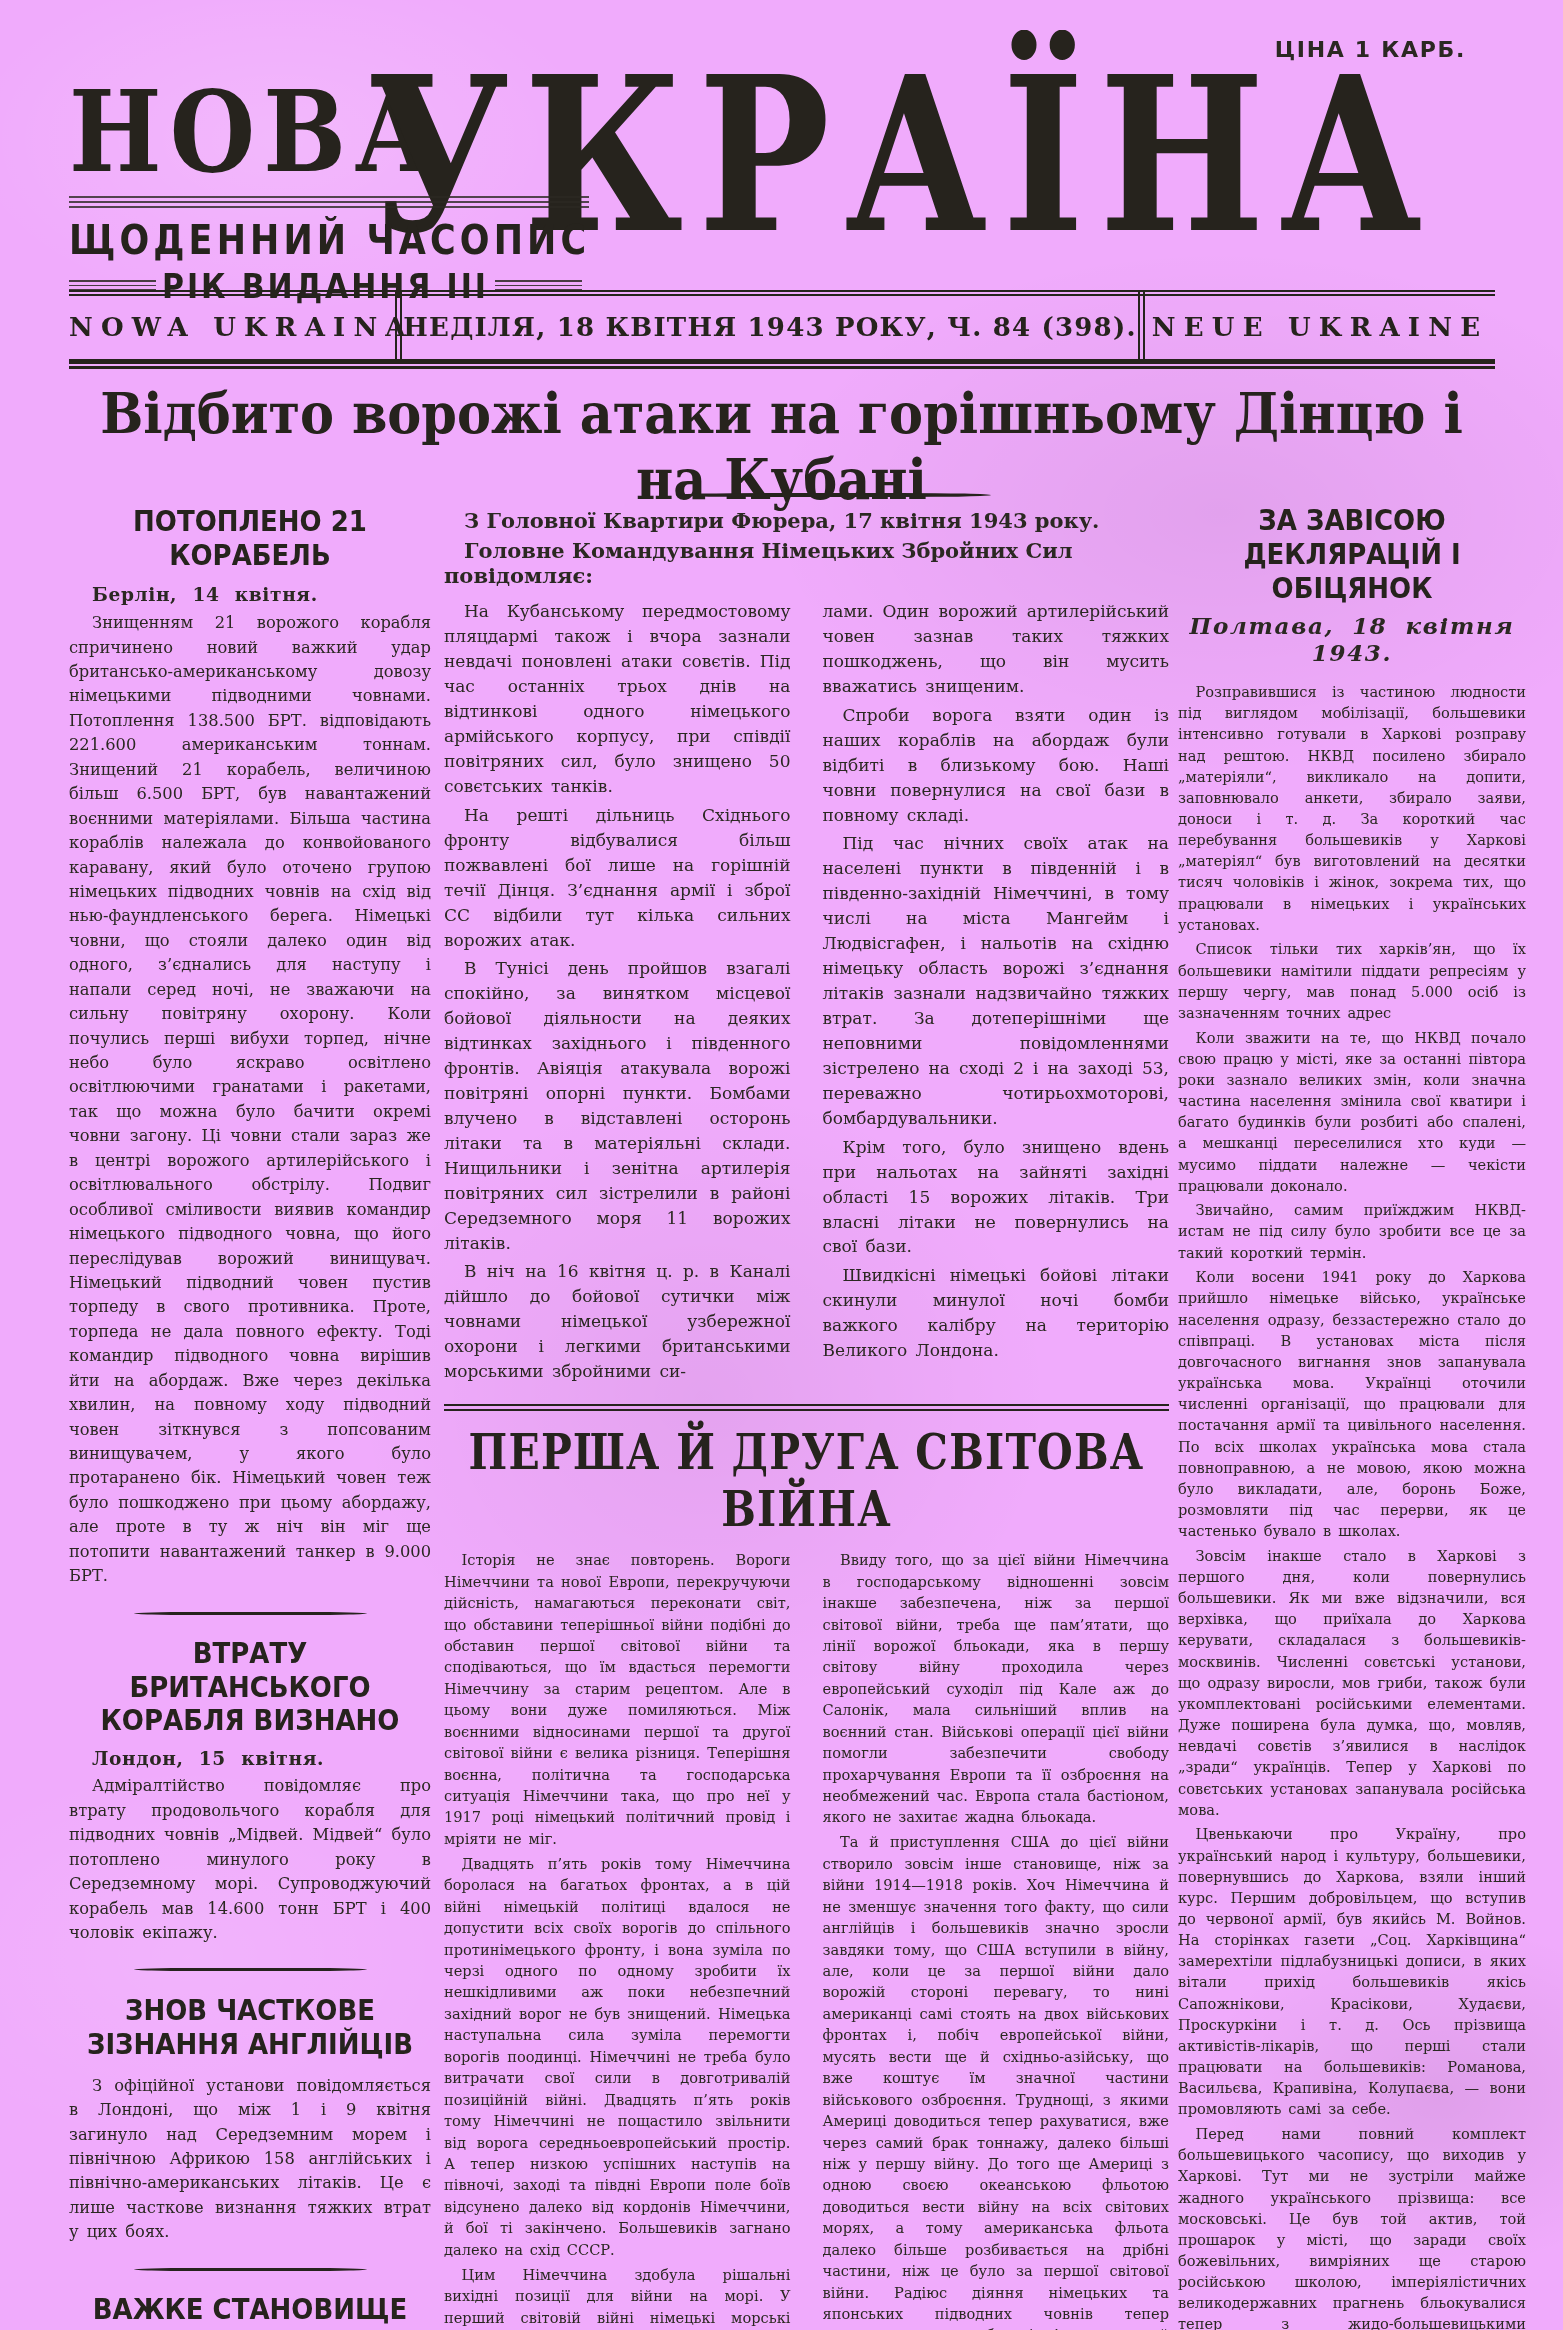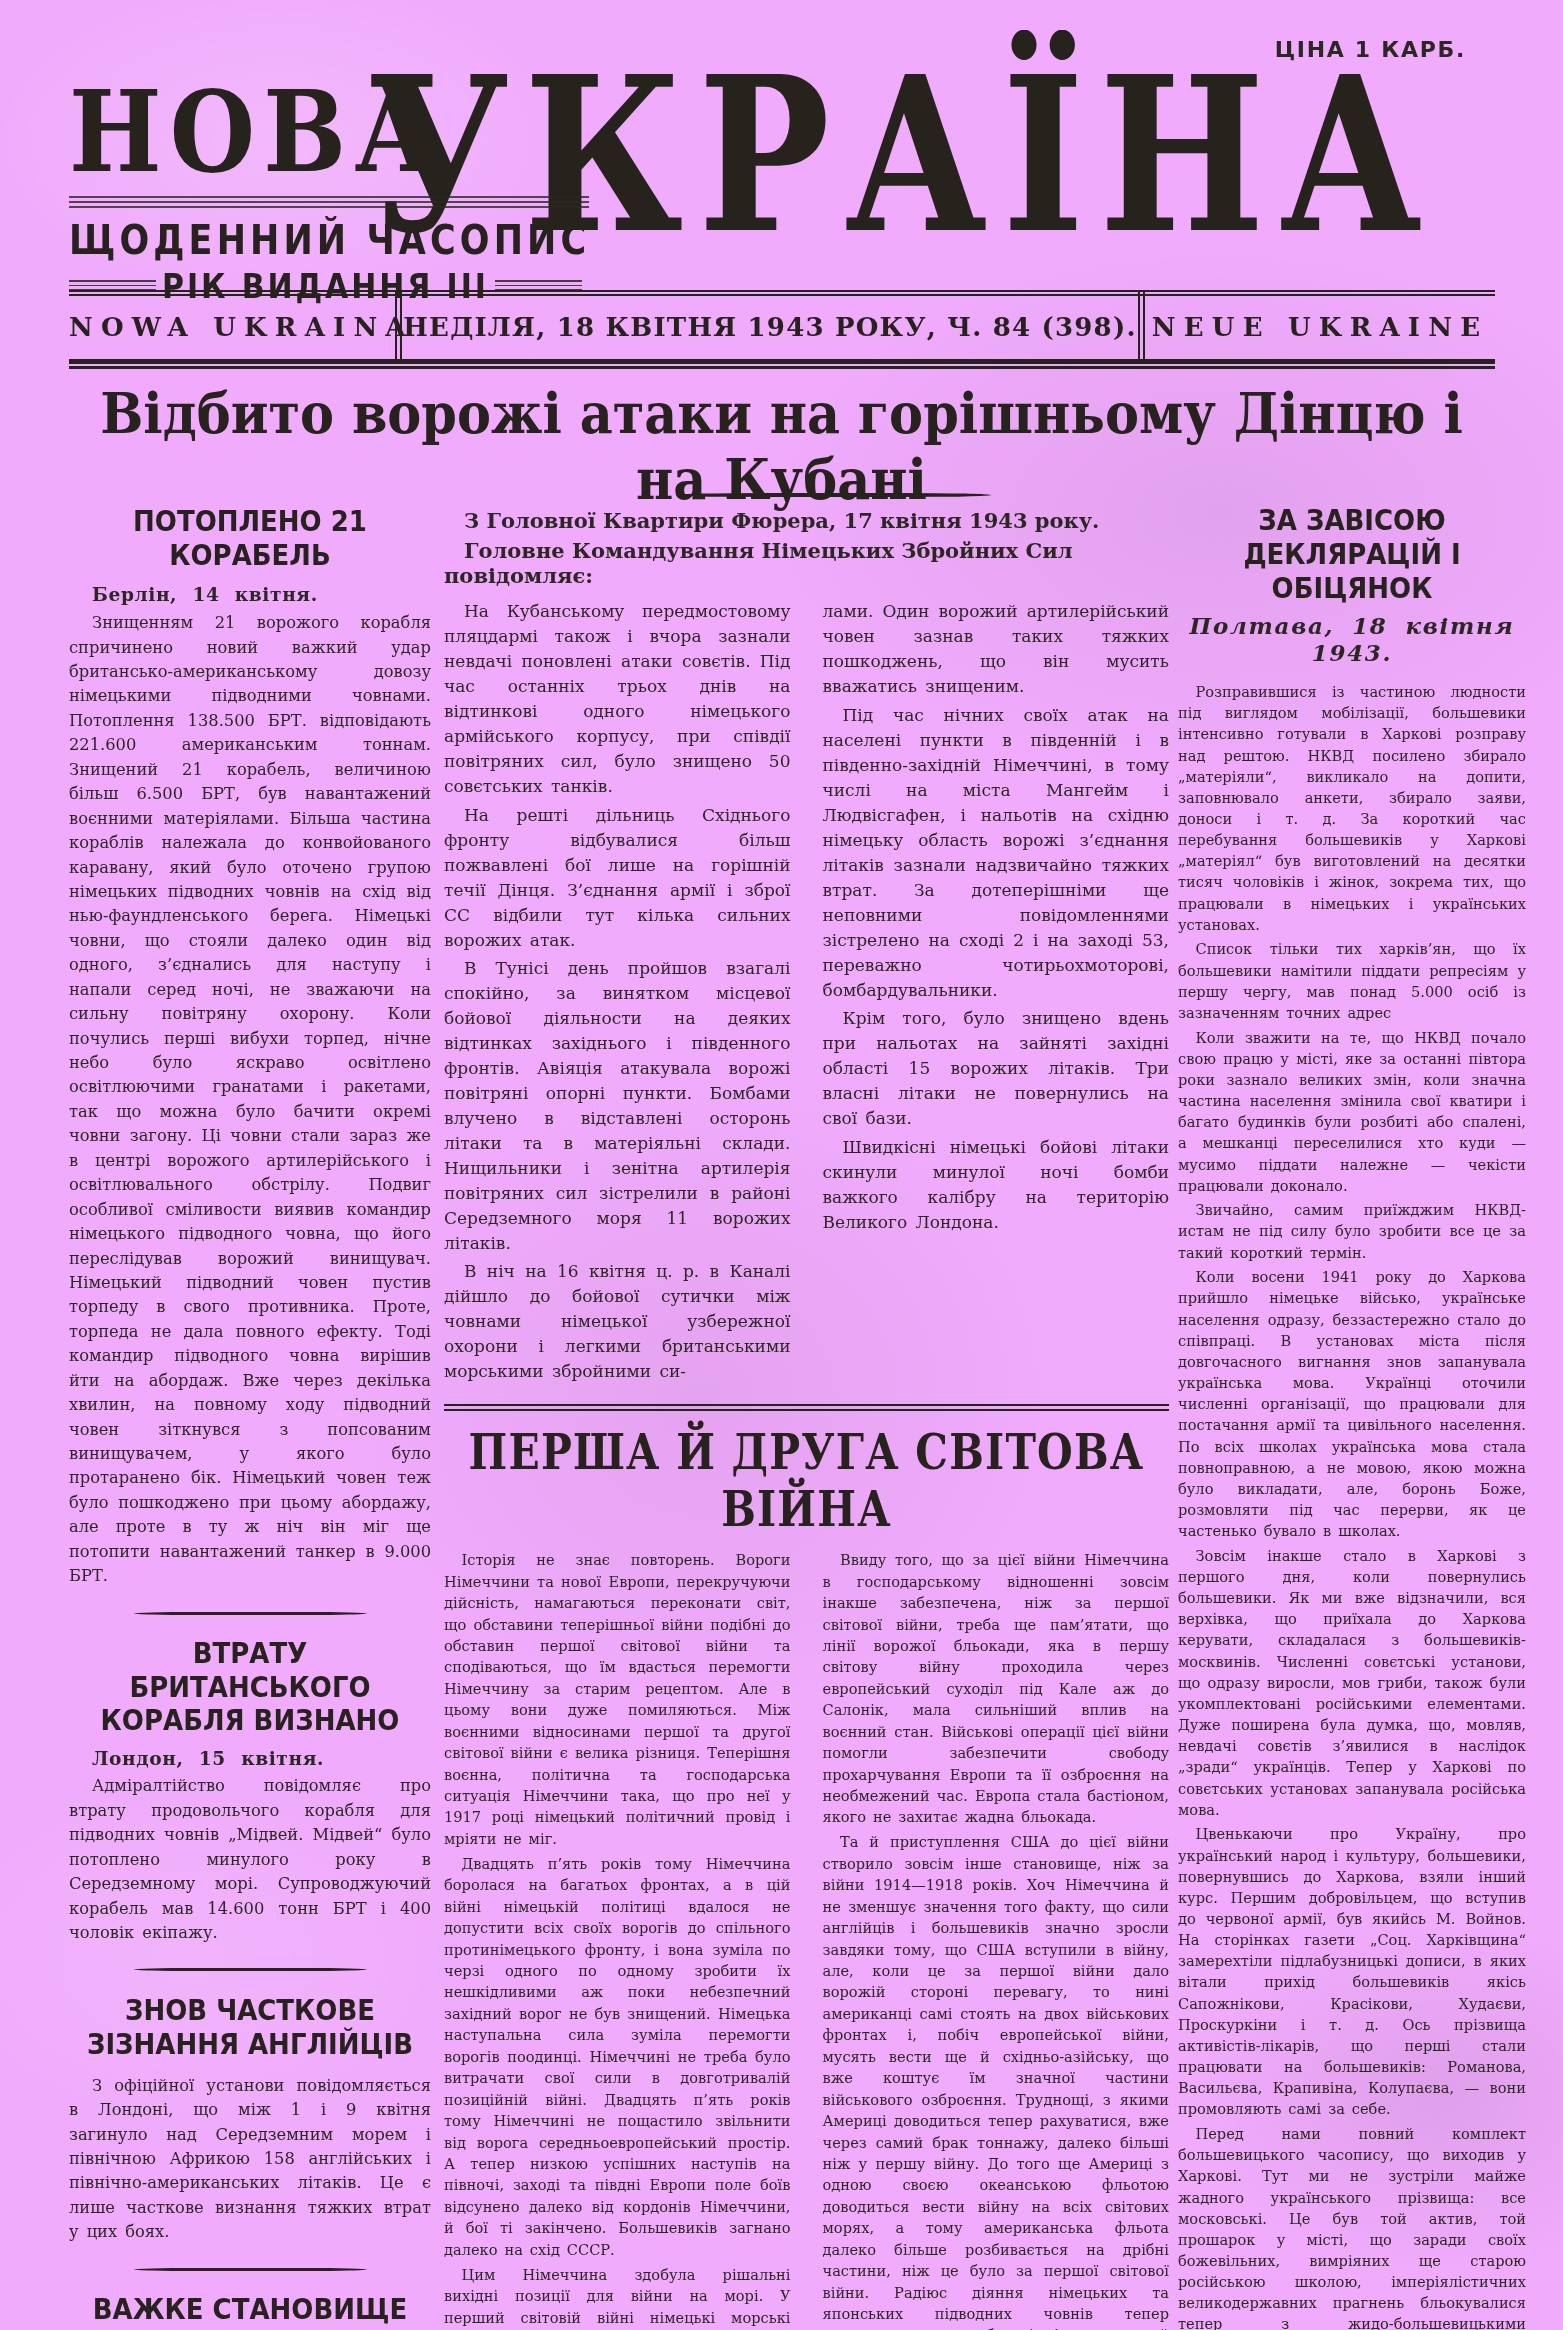--- a/index.html
+++ b/index.html
@@ -144,20 +144,21 @@
 
     <div class="cq-cols justified">
       <div class="cq-col">
         <p>На Кубанському передмостовому пляцдармі також і вчора зазнали невдачі поновлені атаки совєтів. Під час останніх трьох днів на відтинкові одного німецького армійського корпусу, при співдії повітряних сил, було знищено 50 совєтських танків.</p>
         <p>На решті дільниць Східнього фронту відбувалися більш пожвавлені бої лише на горішній течії Дінця. З’єднання армії і зброї СС відбили тут кілька сильних ворожих атак.</p>
         <p>В Тунісі день пройшов взагалі спокійно, за винятком місцевої бойової діяльности на деяких відтинках західнього і південного фронтів. Авіяція атакувала ворожі повітряні опорні пункти. Бомбами влучено в відставлені осторонь літаки та в матеріяльні склади. Нищильники і зенітна артилерія повітряних сил зістрелили в районі Середземного моря 11 ворожих літаків.</p>
         <p>В ніч на 16 квітня ц. р. в Каналі дійшло до бойової сутички між човнами німецької узбережної охорони і легкими британськими морськими збройними си-</p>
       </div>
       <div class="cq-col">
         <p class="noindent">лами. Один ворожий артилерійський човен зазнав таких тяжких пошкоджень, що він мусить вважатись знищеним.</p>
+        <p>Спроби ворога взяти один із наших кораблів на абордаж були відбиті в близькому бою. Наші човни повернулися на свої бази в повному складі.</p>
         <p>Під час нічних своїх атак на населені пункти в південній і в південно-західній Німеччині, в тому числі на міста Мангейм і Людвісгафен, і нальотів на східню німецьку область ворожі з’єднання літаків зазнали надзвичайно тяжких втрат. За дотеперішніми ще неповними повідомленнями зістрелено на сході 2 і на заході 53, переважно чотирьохмоторові, бомбардувальники.</p>
         <p>Крім того, було знищено вдень при нальотах на зайняті західні області 15 ворожих літаків. Три власні літаки не повернулись на свої бази.</p>
         <p>Швидкісні німецькі бойові літаки скинули минулої ночі бомби важкого калібру на територію Великого Лондона.</p>
       </div>
     </div>
 
     <div class="mid-rule"></div>
 
     <h1 class="f-head">ПЕРША Й ДРУГА СВІТОВА ВІЙНА</h1>
 

